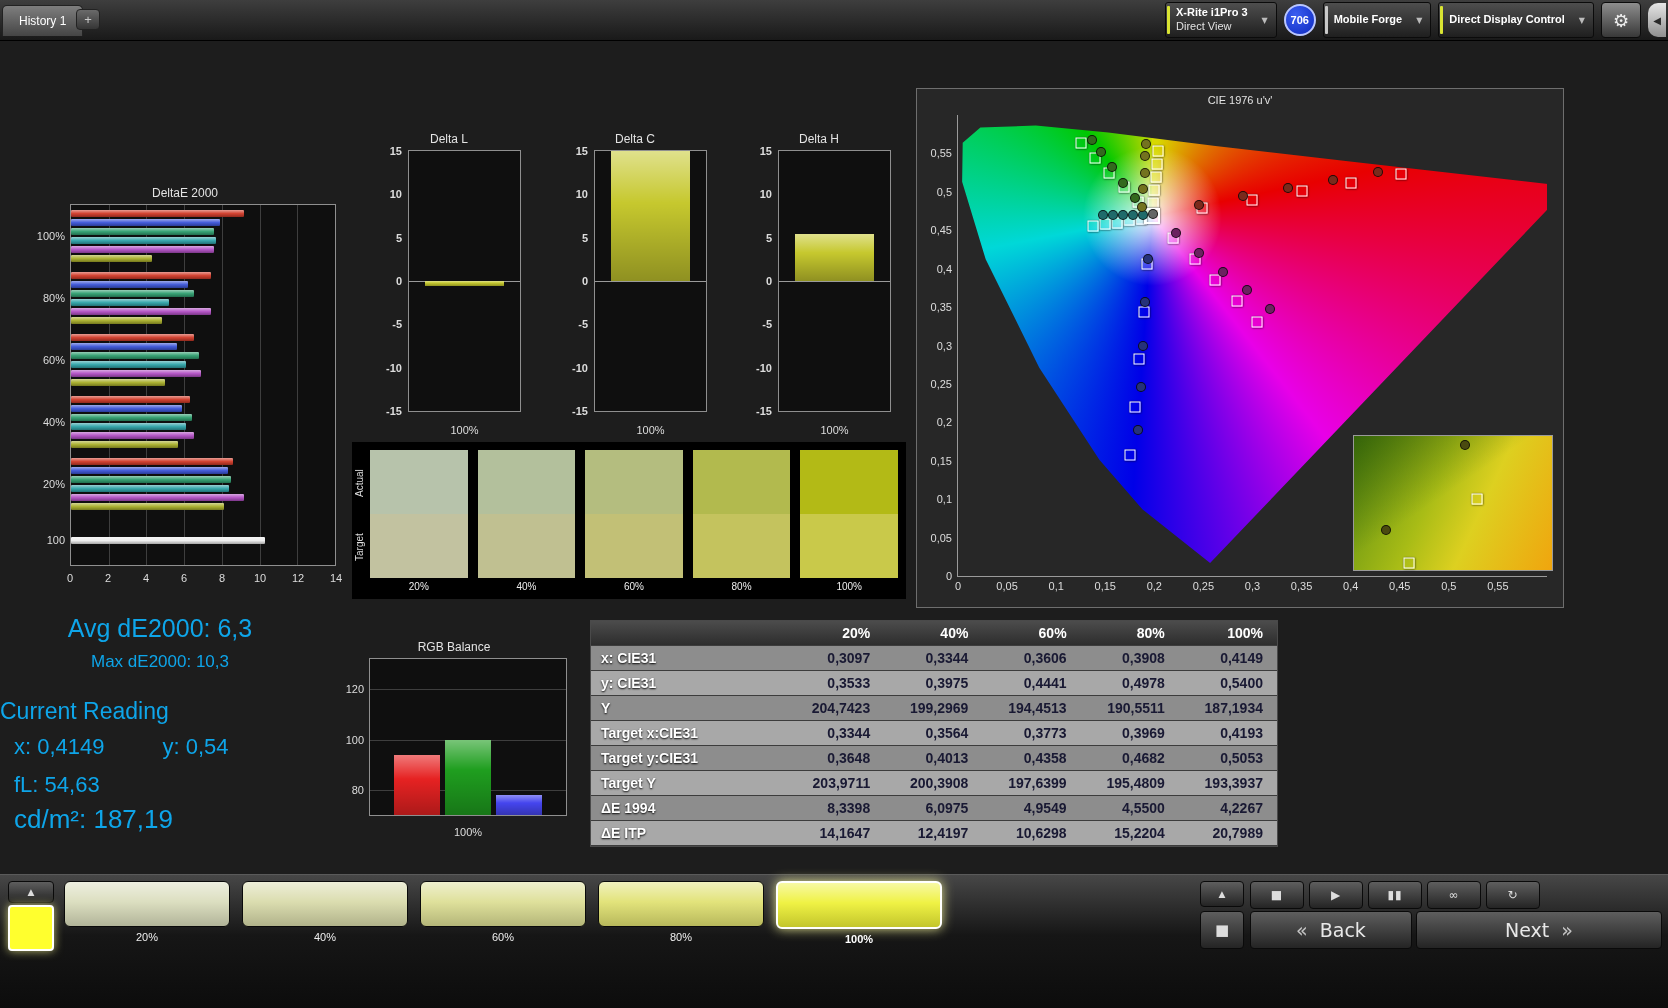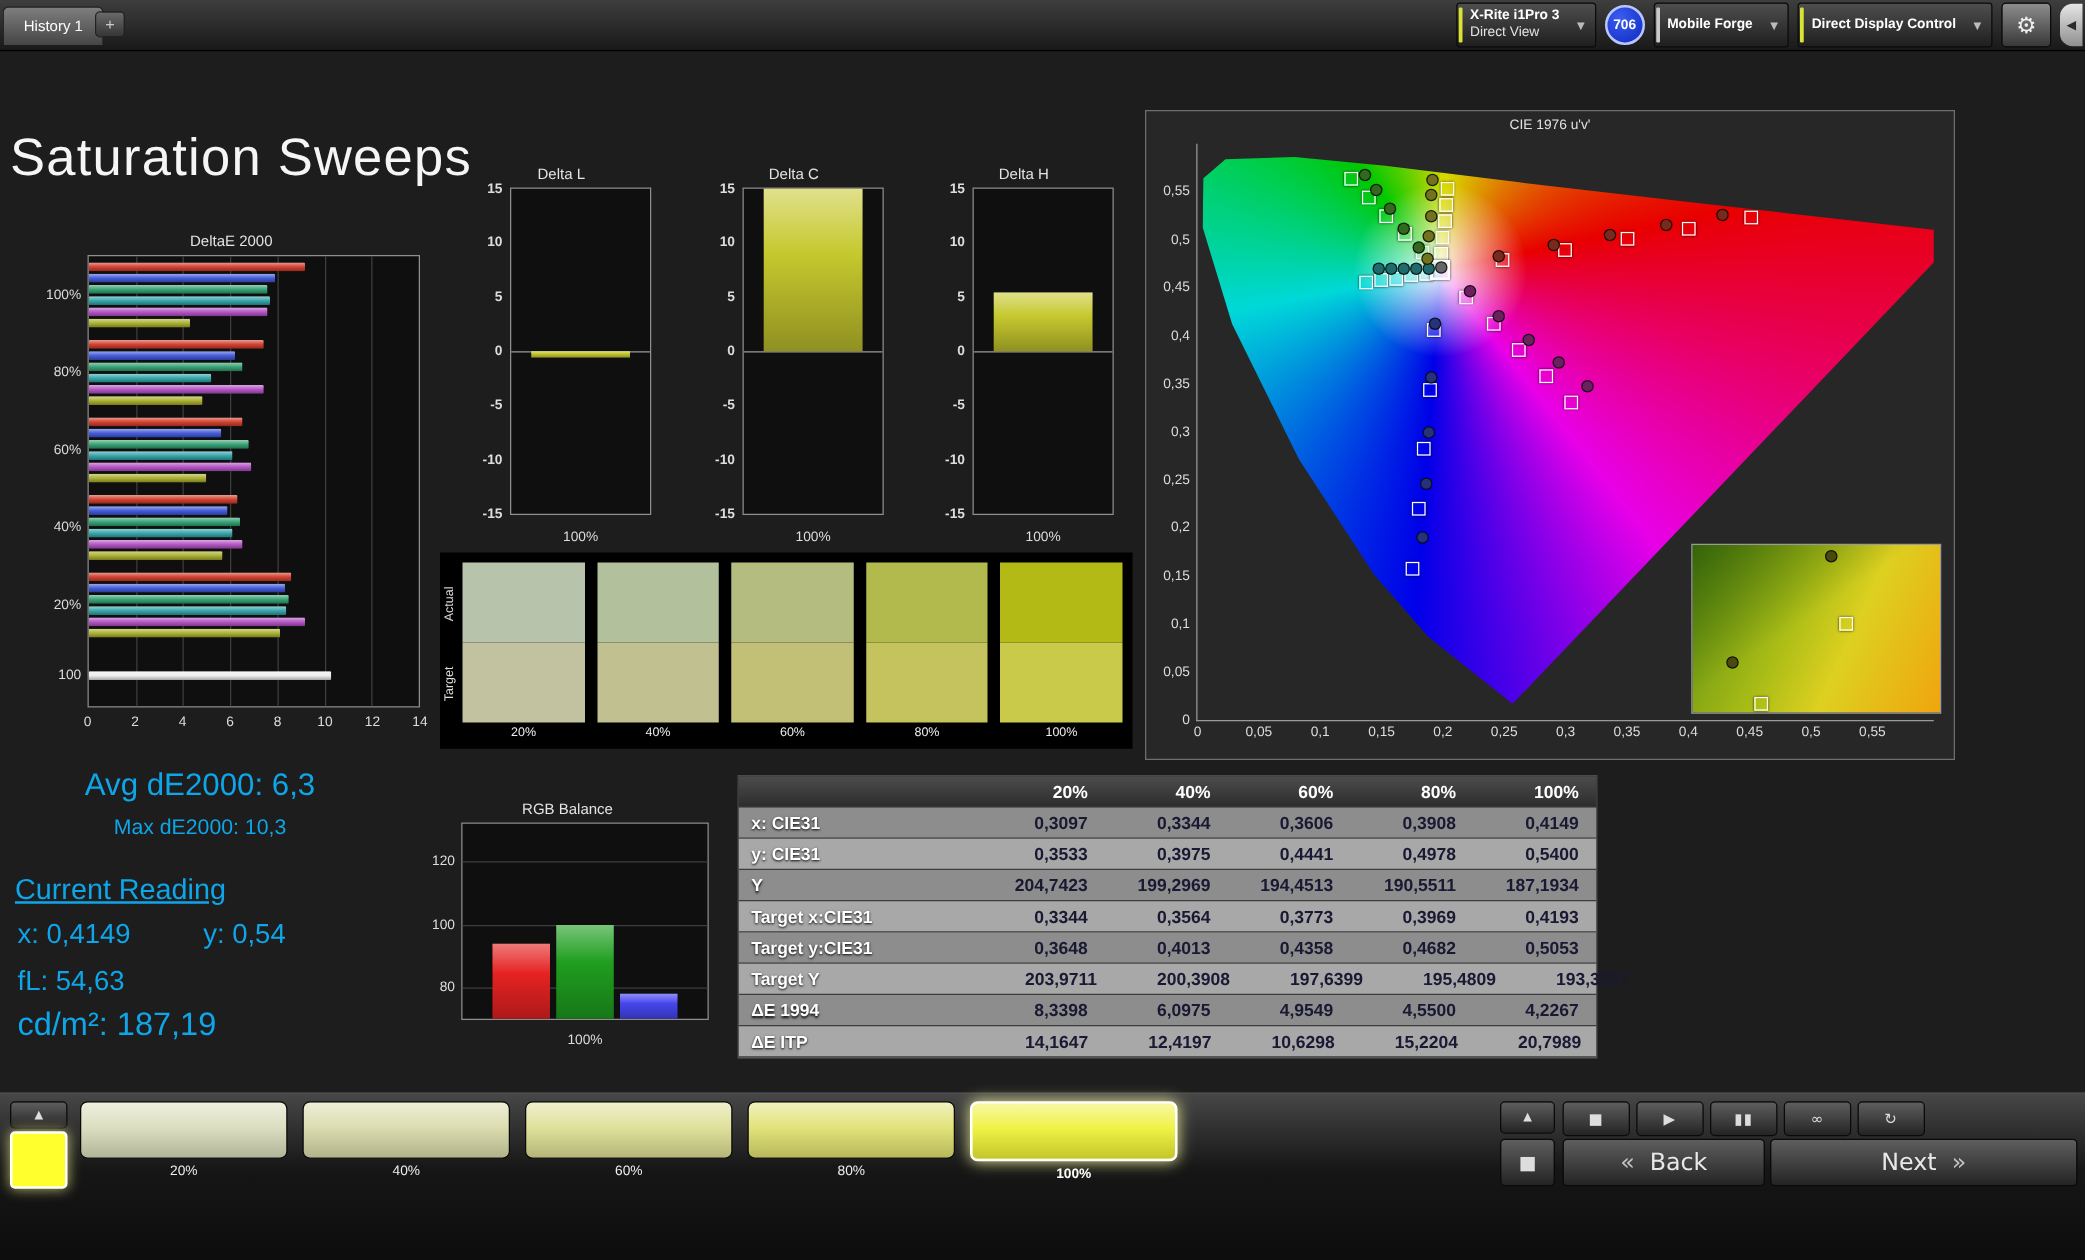--- a/index.html
+++ b/index.html
@@ -68,40 +68,40 @@
   .cie-sq.big{width:12px;height:12px;border-width:2px;}
   .cie-dot{position:absolute;width:8px;height:8px;border-radius:50%;transform:translate(-50%,-50%);border:1px solid rgba(0,0,0,.75);}
   #cieInset{position:absolute;right:10px;bottom:36px;width:198px;height:134px;border:1px solid #9a9a9a;
     background:linear-gradient(to bottom right,rgba(15,60,0,.5),rgba(0,0,0,0) 45%),
                linear-gradient(115deg,#5a8c12 0%,#a8bc16 40%,#ddd020 62%,#f0a50e 100%);}
 
   
   .reading{position:absolute;color:#0ea5e9;}
   #avgReading{left:20px;top:614px;width:280px;text-align:center;font-size:25px;}
   #maxReading{left:20px;top:652px;width:280px;text-align:center;font-size:17px;}
-  #curHead{left:12px;top:698px;font-size:23px;text-decoration:underline;}
+  #curHead{left:0;top:698px;font-size:23px;}
   #curXY{left:14px;top:734px;font-size:22px;display:flex;gap:58px;}
   #curFL{left:14px;top:772px;font-size:22px;}
   #curCD{left:14px;top:804px;font-size:26px;}
 
   
   #rgbPanel{position:absolute;left:335px;top:640px;width:238px;height:202px;}
   #rgbPlot{position:absolute;left:34px;top:18px;right:6px;bottom:26px;background:#0f0f0f;border:1px solid #8f8f8f;}
   .rgb-grid{position:absolute;left:0;right:0;height:1px;background:#3e3e3e;}
   .rgb-ytick{position:absolute;right:calc(100% + 6px);transform:translateY(-50%);font-size:11px;color:#ddd;}
   #rgbBars{position:absolute;inset:0;display:flex;align-items:flex-end;justify-content:center;gap:5px;padding:0 24px;}
   .rgb-bar{flex:1;background-image:linear-gradient(to bottom,rgba(255,255,255,.4),rgba(255,255,255,0) 40%,rgba(0,0,0,.25));}
   #rgbXLabel{position:absolute;bottom:4px;left:34px;right:6px;text-align:center;font-size:11px;color:#ddd;}
 
   
   #tablePanel{position:absolute;left:590px;top:620px;width:686px;border:1px solid #4a4a4a;}
   .tbl-row{display:grid;grid-template-columns:195px repeat(5,1fr);border-bottom:1px solid #3c3c3c;}
   .tbl-row.header{background:linear-gradient(#4c4c4c,#2d2d2d);}
   .tbl-row.even{background:#8d8d8d;}
-  .tbl-row.odd{background:#a8a8a8;gap:24px;}
+  .tbl-row.odd{background:#a8a8a8;}
   .cell{padding:3px 14px 3px 10px;font-size:14px;line-height:18px;}
   .cell.val{text-align:right;color:#191933;font-weight:bold;}
   .cell.lab{color:#fff;font-weight:bold;text-shadow:0 1px 2px #000;}
   .header .cell{color:#fff;font-weight:bold;text-align:right;}
 
   
   .bottombar{position:absolute;left:0;right:0;top:874px;height:134px;background:linear-gradient(#474747,#161616 45%,#0c0c0c);border-top:1px solid #5a5a5a;}
   .bb-btn{background:linear-gradient(#5e5e5e,#242424);border:1px solid #0a0a0a;border-radius:4px;color:#ddd;display:flex;align-items:center;justify-content:center;font-family:"DejaVu Sans",sans-serif;}
   #bbUpLeft{position:absolute;left:8px;top:6px;width:44px;height:20px;font-size:9px;}
   #bbCurSwatch{position:absolute;left:8px;top:30px;width:42px;height:42px;border:2px solid #fff;border-radius:4px;box-shadow:0 0 10px rgba(255,255,150,.7);}
@@ -146,21 +146,20 @@
       <div class="tb-widget">
         <span class="tb-accent"></span>
         <span class="tb-text">Direct Display Control</span>
         <span class="tb-chevron">▼</span>
       </div>
       <div class="gear-btn">⚙</div>
       <div class="collapse-btn">◀</div>
     </div>
   </header>
 
-  <h1 class="page-title">Saturation Sweeps</h1>
 
   <section id="dePanel">
     <div class="chart-title">DeltaE 2000</div>
     <div id="dePlot">
         <div class="de-grid" style="left: 14.2857%;"></div>
         <div class="de-grid" style="left: 28.5714%;"></div>
         <div class="de-grid" style="left: 42.8571%;"></div>
         <div class="de-grid" style="left: 57.1429%;"></div>
         <div class="de-grid" style="left: 71.4286%;"></div>
         <div class="de-grid" style="left: 85.7143%;"></div>

